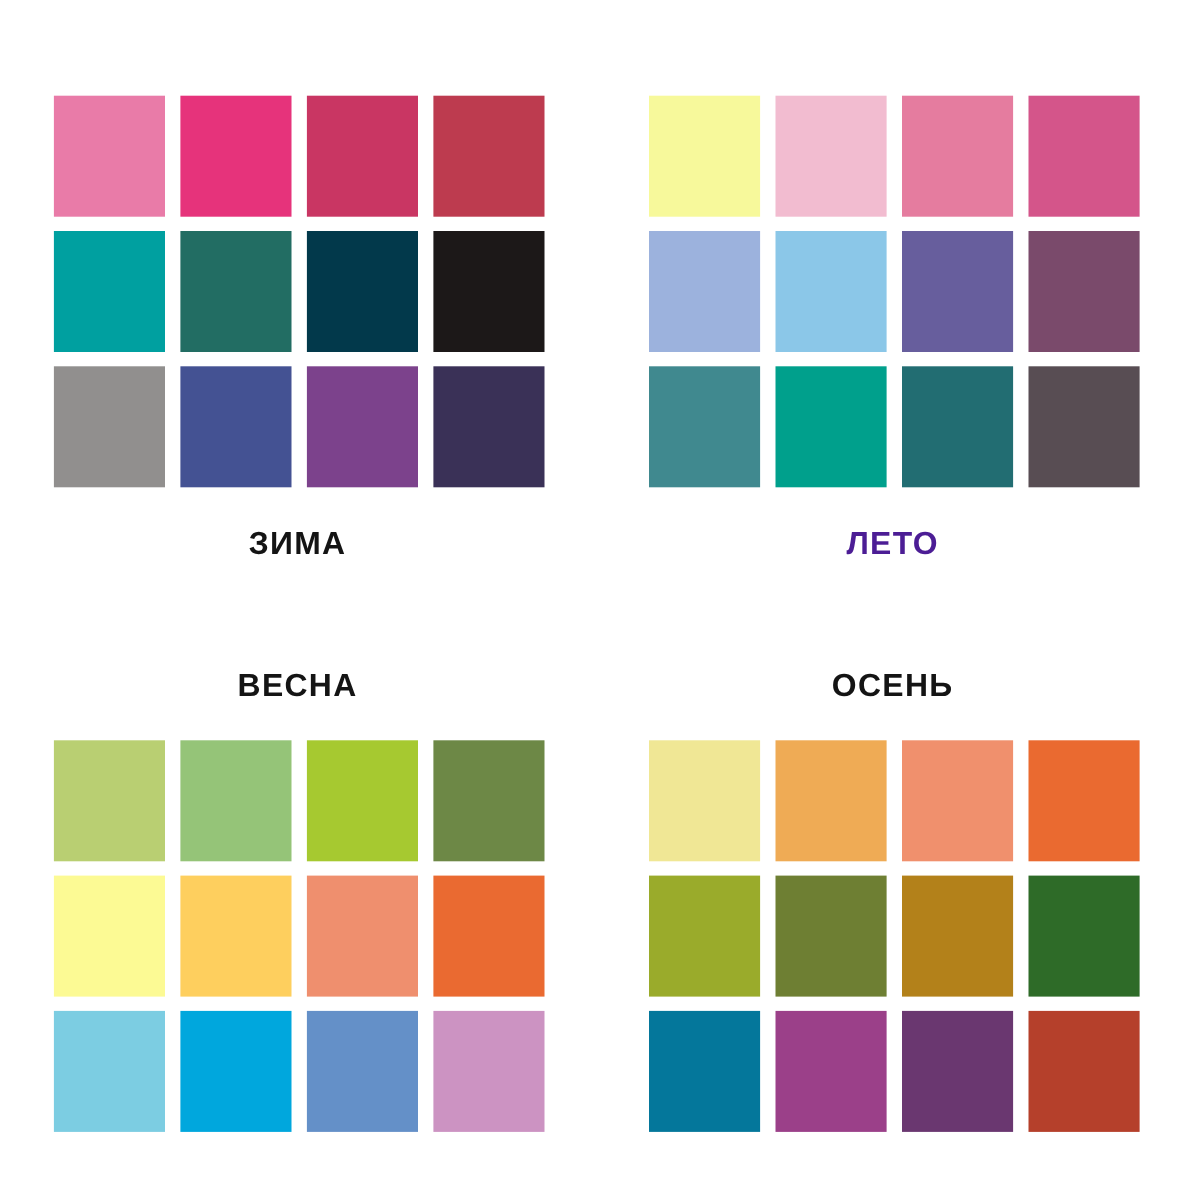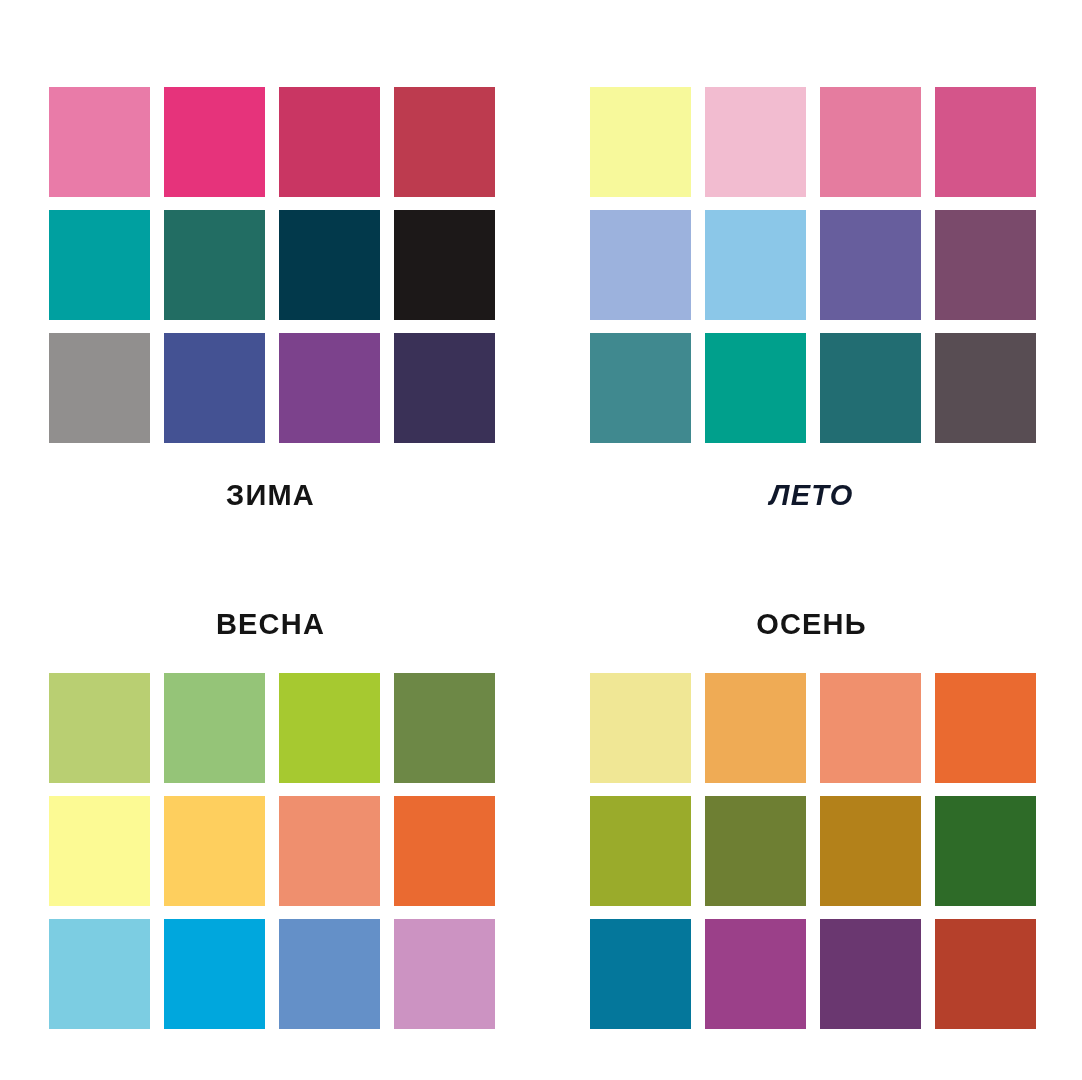--- a/index.html
+++ b/index.html
@@ -106,21 +106,21 @@
         <div class="swatch" style="background-color: rgb(212, 85, 138);"></div>
         <div class="swatch" style="background-color: rgb(156, 178, 221);"></div>
         <div class="swatch" style="background-color: rgb(139, 199, 232);"></div>
         <div class="swatch" style="background-color: rgb(103, 94, 157);"></div>
         <div class="swatch" style="background-color: rgb(122, 74, 107);"></div>
         <div class="swatch" style="background-color: rgb(64, 137, 143);"></div>
         <div class="swatch" style="background-color: rgb(0, 160, 140);"></div>
         <div class="swatch" style="background-color: rgb(34, 109, 114);"></div>
         <div class="swatch" style="background-color: rgb(88, 77, 83);"></div>
       </div>
-      <div class="palette-caption" style="color: #0f172a; font-style: italic;">ЛЕТО</div>
+      <div class="palette-caption" style="color: #4c1d95;">ЛЕТО</div>
     </div>
 
     <div class="palette-block caption-above">
       <div class="palette-caption" style="color: rgb(20, 20, 20);">ВЕСНА</div>
       <div class="swatch-grid">
         <div class="swatch" style="background-color: rgb(185, 207, 114);"></div>
         <div class="swatch" style="background-color: rgb(149, 196, 120);"></div>
         <div class="swatch" style="background-color: rgb(166, 201, 48);"></div>
         <div class="swatch" style="background-color: rgb(109, 136, 70);"></div>
         <div class="swatch" style="background-color: rgb(252, 250, 148);"></div>

